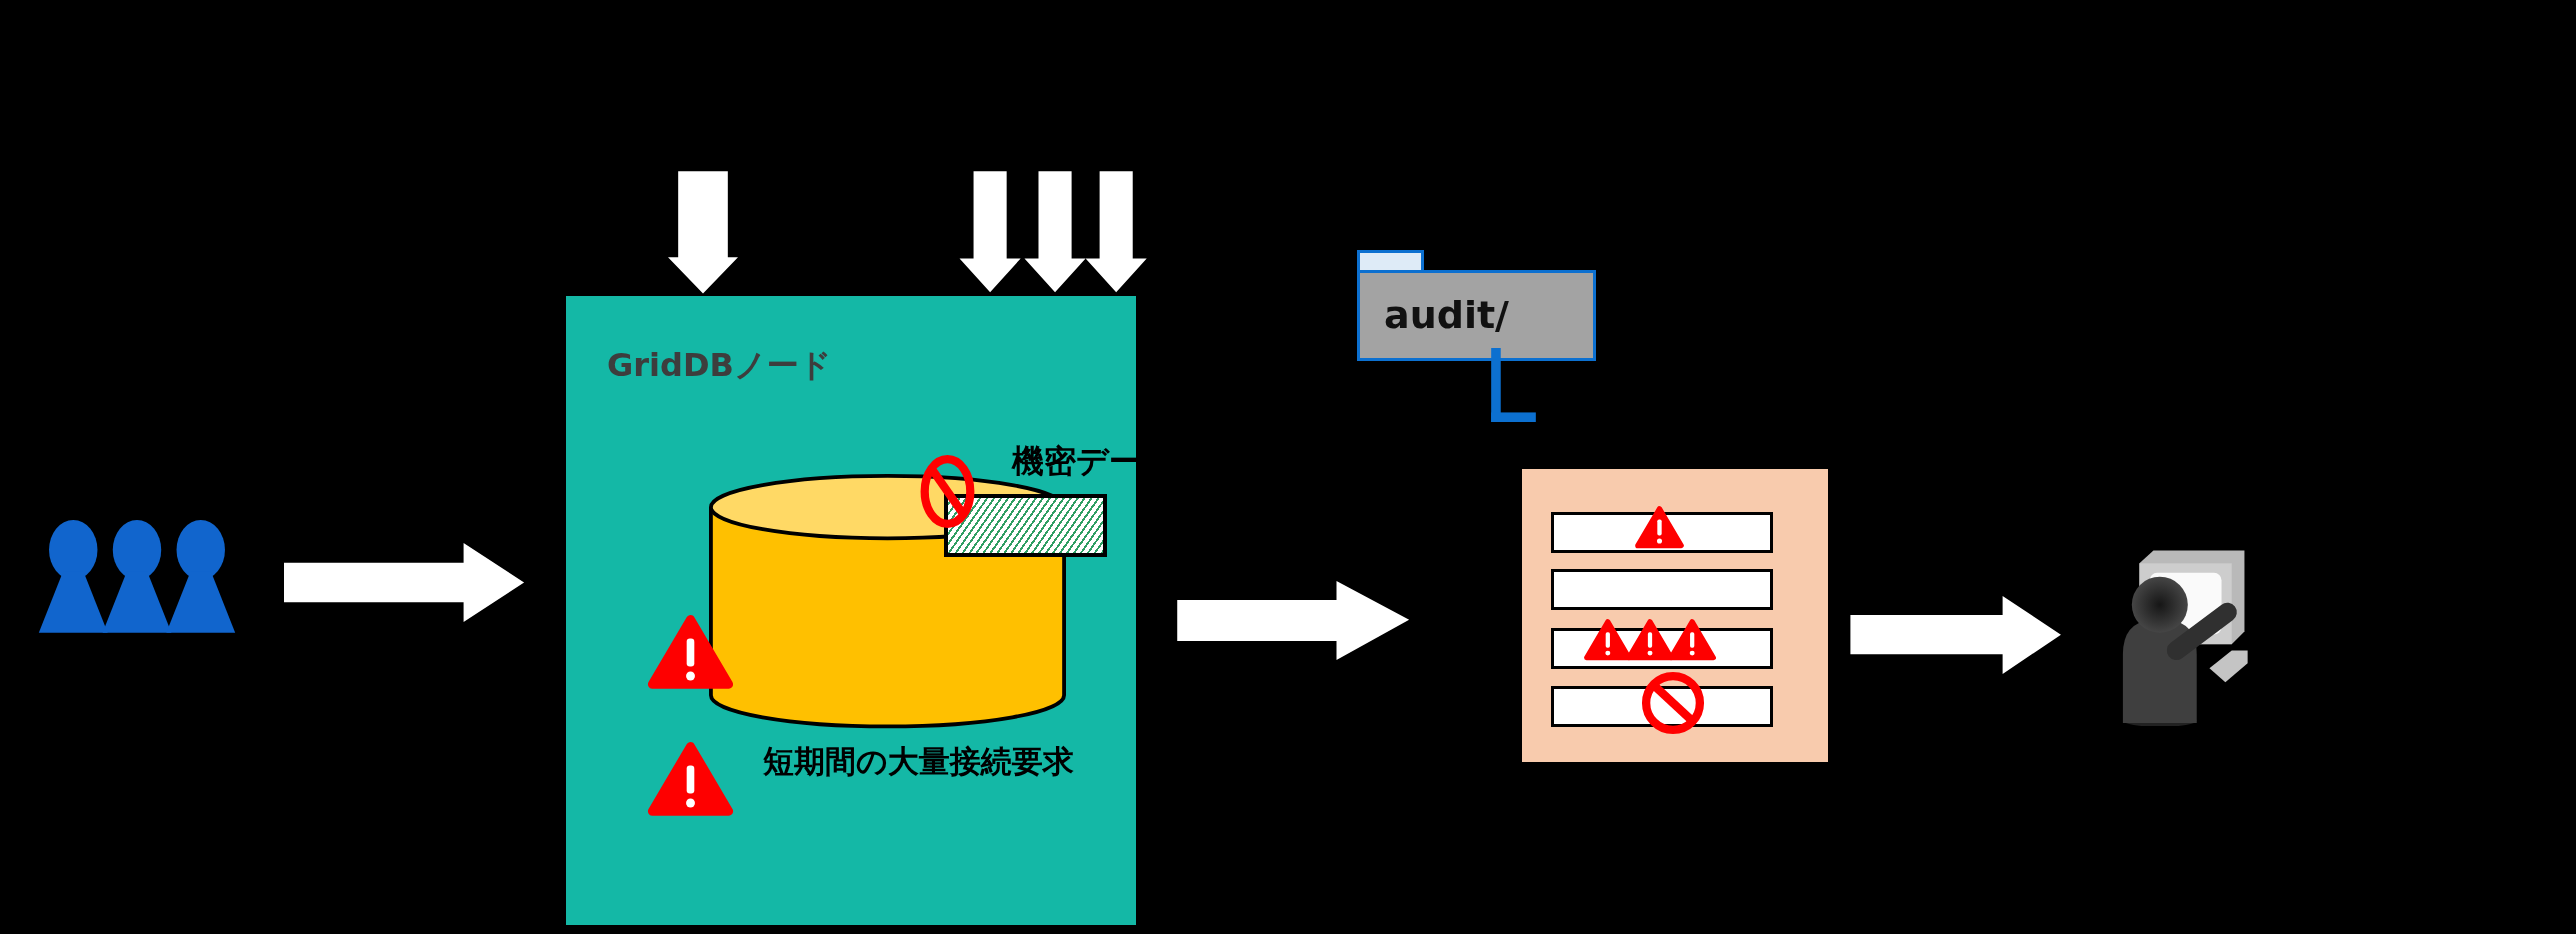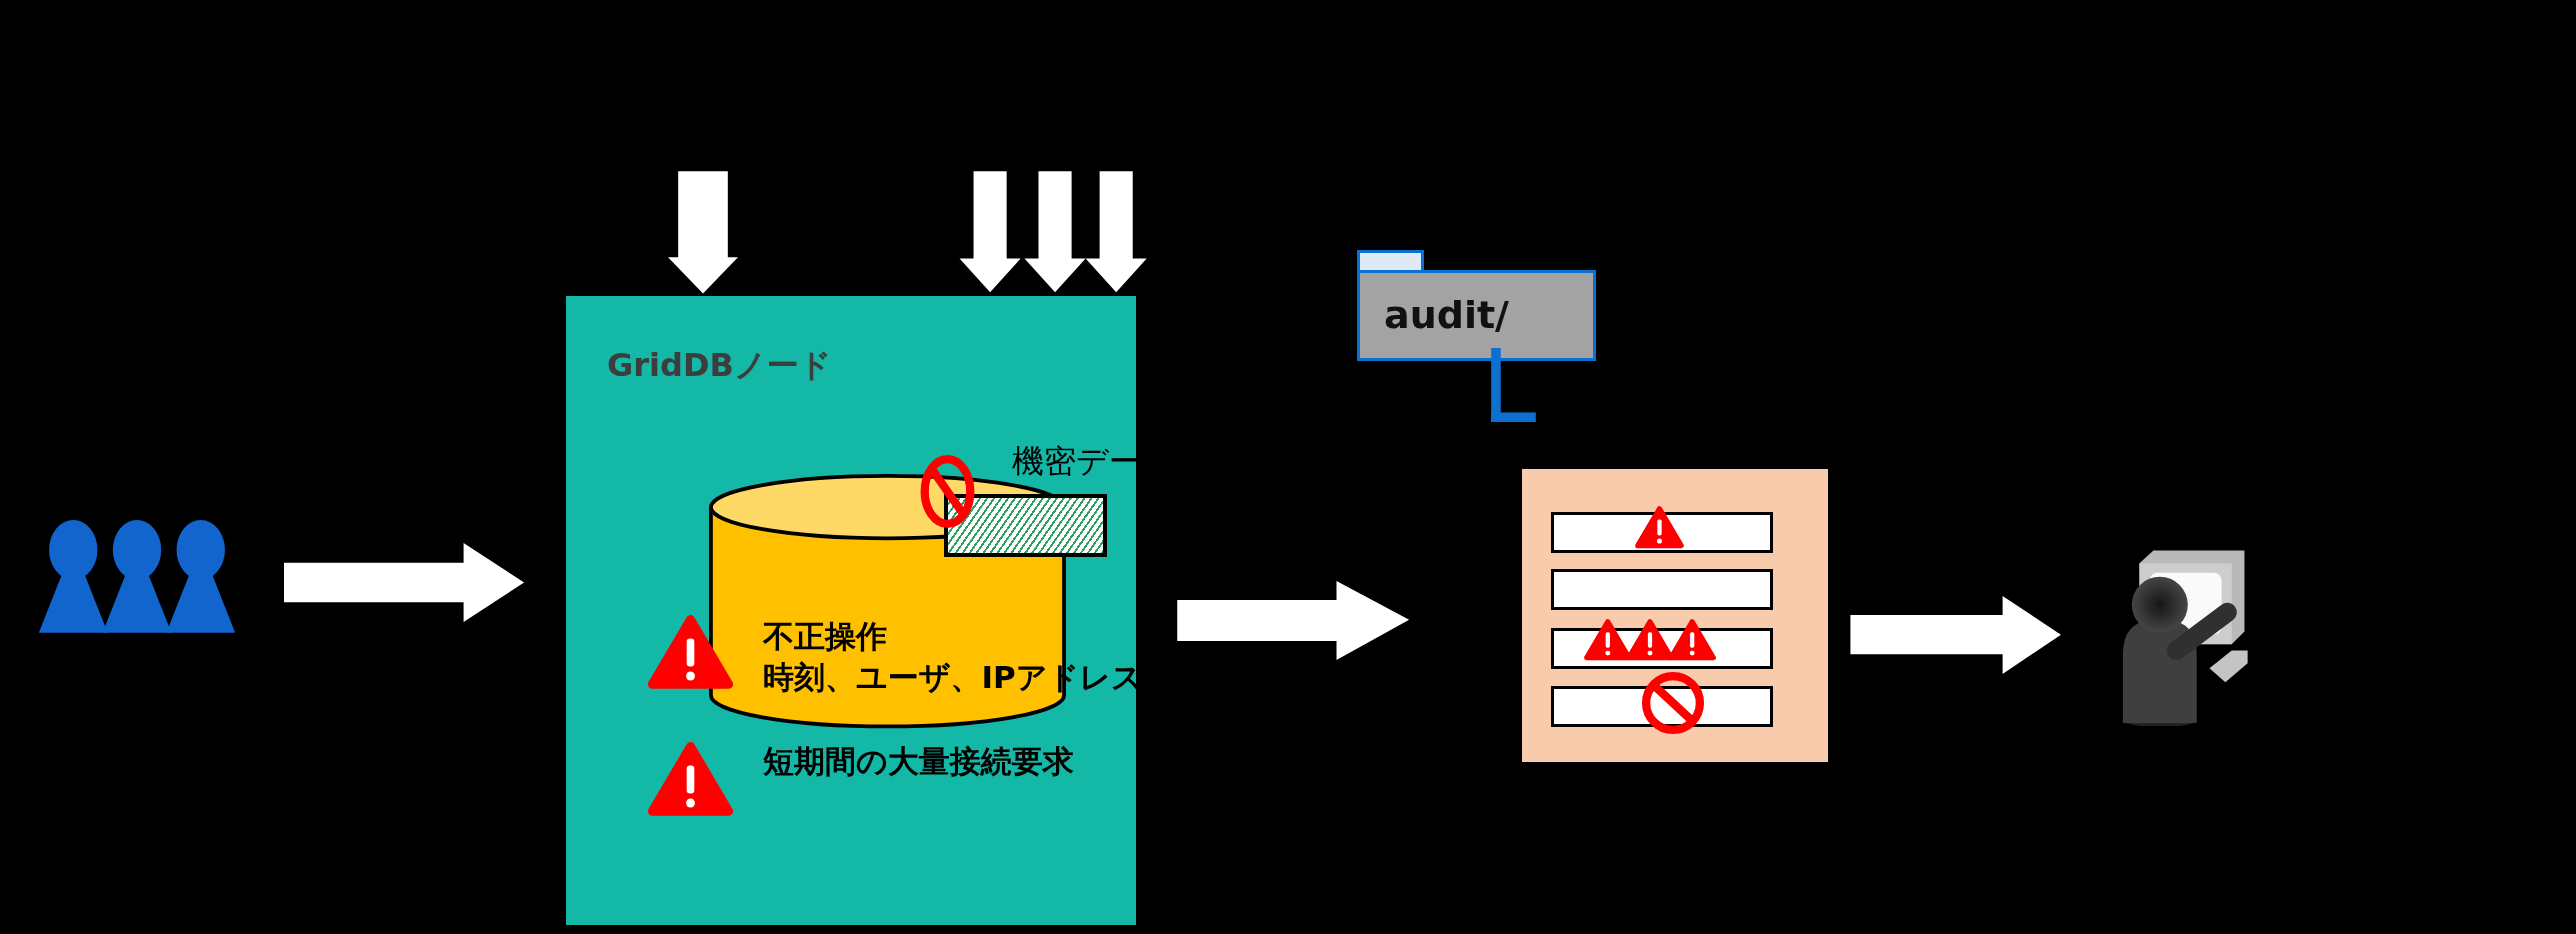--- a/index.html
+++ b/index.html
@@ -21,21 +21,21 @@
 
   
   #nodebox{left:526px;top:296px;width:570px;height:629px;background:#14b8a6;margin-left:40px;}
   #node-title{left:41px;top:48px;font-size:32px;font-weight:bold;color:#3d3d3d;white-space:nowrap;}
   #cylinder{left:143px;top:178px;}
   #hatch{
     left:378px;top:198px;width:155px;height:55px;border:4.5px solid #000;background-color:#fff;
     background-image:repeating-linear-gradient(-55deg,#2E9E63 0 1.9px,rgba(0,0,0,0) 1.9px 5.7px);
   }
   #no-entry-node{left:353px;top:158px;}
-  #label-confidential{left:446px;top:144px;font-size:32px;font-weight:normal;color:#000;white-space:nowrap;}
+  #label-confidential{left:446px;top:144px;font-size:32px;font-weight:bold;color:#000;white-space:nowrap;}
   .alert-tri{left:80px;}
   #alert1-tri{top:317px;}
   #alert2-tri{top:444px;}
   .alert-text{left:197px;font-size:31px;font-weight:bold;color:#000;line-height:41px;white-space:nowrap;}
   #alert1-text{top:320px;}
   #alert2-text{top:445px;text-align:right;}
 
   
   #folder-tab{left:1357px;top:250px;width:67px;height:25.5px;box-sizing:border-box;
     background:#DEEBF7;border:3.2px solid #0C70D0;border-bottom:none;}
@@ -108,24 +108,20 @@
       <line x1="22" y1="26" x2="68" y2="92" stroke="#FF0000" stroke-width="13"></line>
     </svg>
 
     <div id="label-confidential" class="abs">機密データ</div>
 
     <svg id="alert1-tri" class="abs alert-tri" width="89" height="79" viewBox="0 0 140 124">
       <polygon points="70,10 130,112 10,112" fill="#FE0000" stroke="#FE0000" stroke-width="14" stroke-linejoin="round"></polygon>
       <rect x="64" y="40" width="12" height="44" rx="5" fill="#fff"></rect>
       <circle cx="70" cy="99" r="7" fill="#fff"></circle>
     </svg>
-    <div id="alert1-text" class="abs alert-text">
-      <div>不正操作</div>
-      <div>時刻、ユーザ、IPアドレス</div>
-    </div>
 
     <svg id="alert2-tri" class="abs alert-tri" width="89" height="79" viewBox="0 0 140 124">
       <polygon points="70,10 130,112 10,112" fill="#FE0000" stroke="#FE0000" stroke-width="14" stroke-linejoin="round"></polygon>
       <rect x="64" y="40" width="12" height="44" rx="5" fill="#fff"></rect>
       <circle cx="70" cy="99" r="7" fill="#fff"></circle>
     </svg>
     <div id="alert2-text" class="abs alert-text">
       <div>短期間の大量接続要求</div>
     </div>
   </div>

